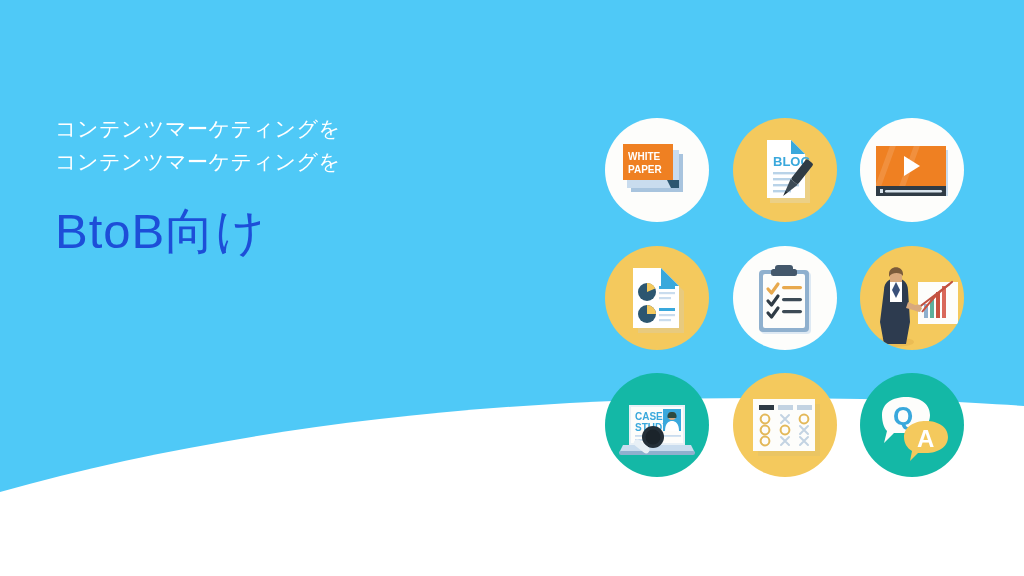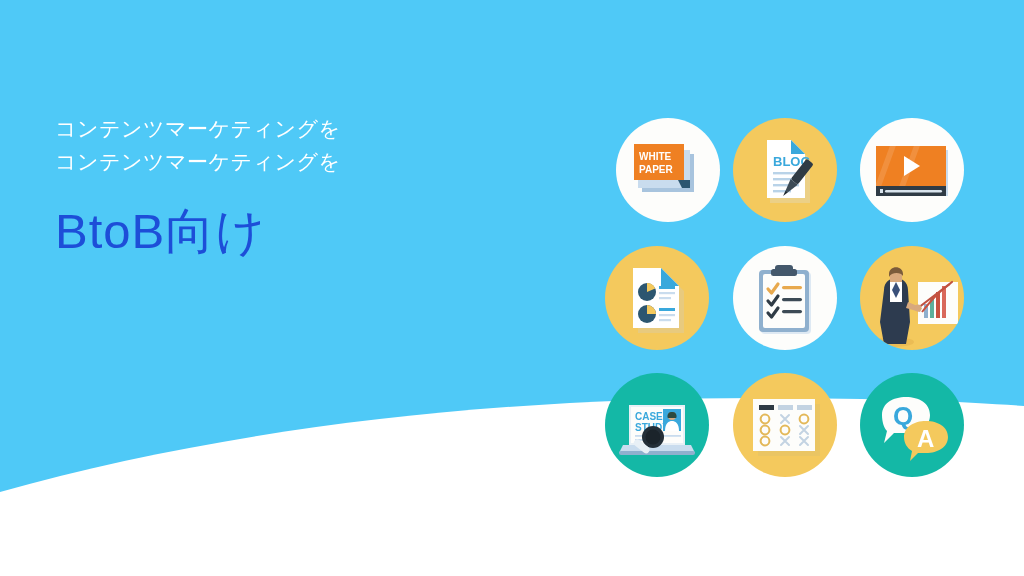--- a/index.html
+++ b/index.html
@@ -47,21 +47,21 @@
   </svg>
 
   <div class="copy">
     <div class="sub">コンテンツマーケティングを</div>
     <div class="sub">コンテンツマーケティングを</div>
     <div class="title">BtoB向け</div>
   </div>
 
   <div class="grid">
 
-    <div class="cell" style="left:11px;top:0px;">
+    <div class="cell" style="left:0px;top:0px;">
       <div class="disc white">
         <svg class="art" viewBox="0 0 104 104">
           <rect x="26" y="36" width="52" height="38" fill="#A8C4DE"></rect>
           <rect x="22" y="32" width="52" height="38" fill="#C9DCEE"></rect>
           <polygon points="62,62 74,62 74,70 66,70" fill="#2C5670"></polygon>
           <rect x="18" y="26" width="50" height="36" fill="#EF8022"></rect>
           <text x="23" y="42" font-family="Liberation Sans, sans-serif" font-size="10" font-weight="bold" fill="#FFFFFF">WHITE</text>
           <text x="23" y="55" font-family="Liberation Sans, sans-serif" font-size="10" font-weight="bold" fill="#FFFFFF">PAPER</text>
         </svg>
       </div>

